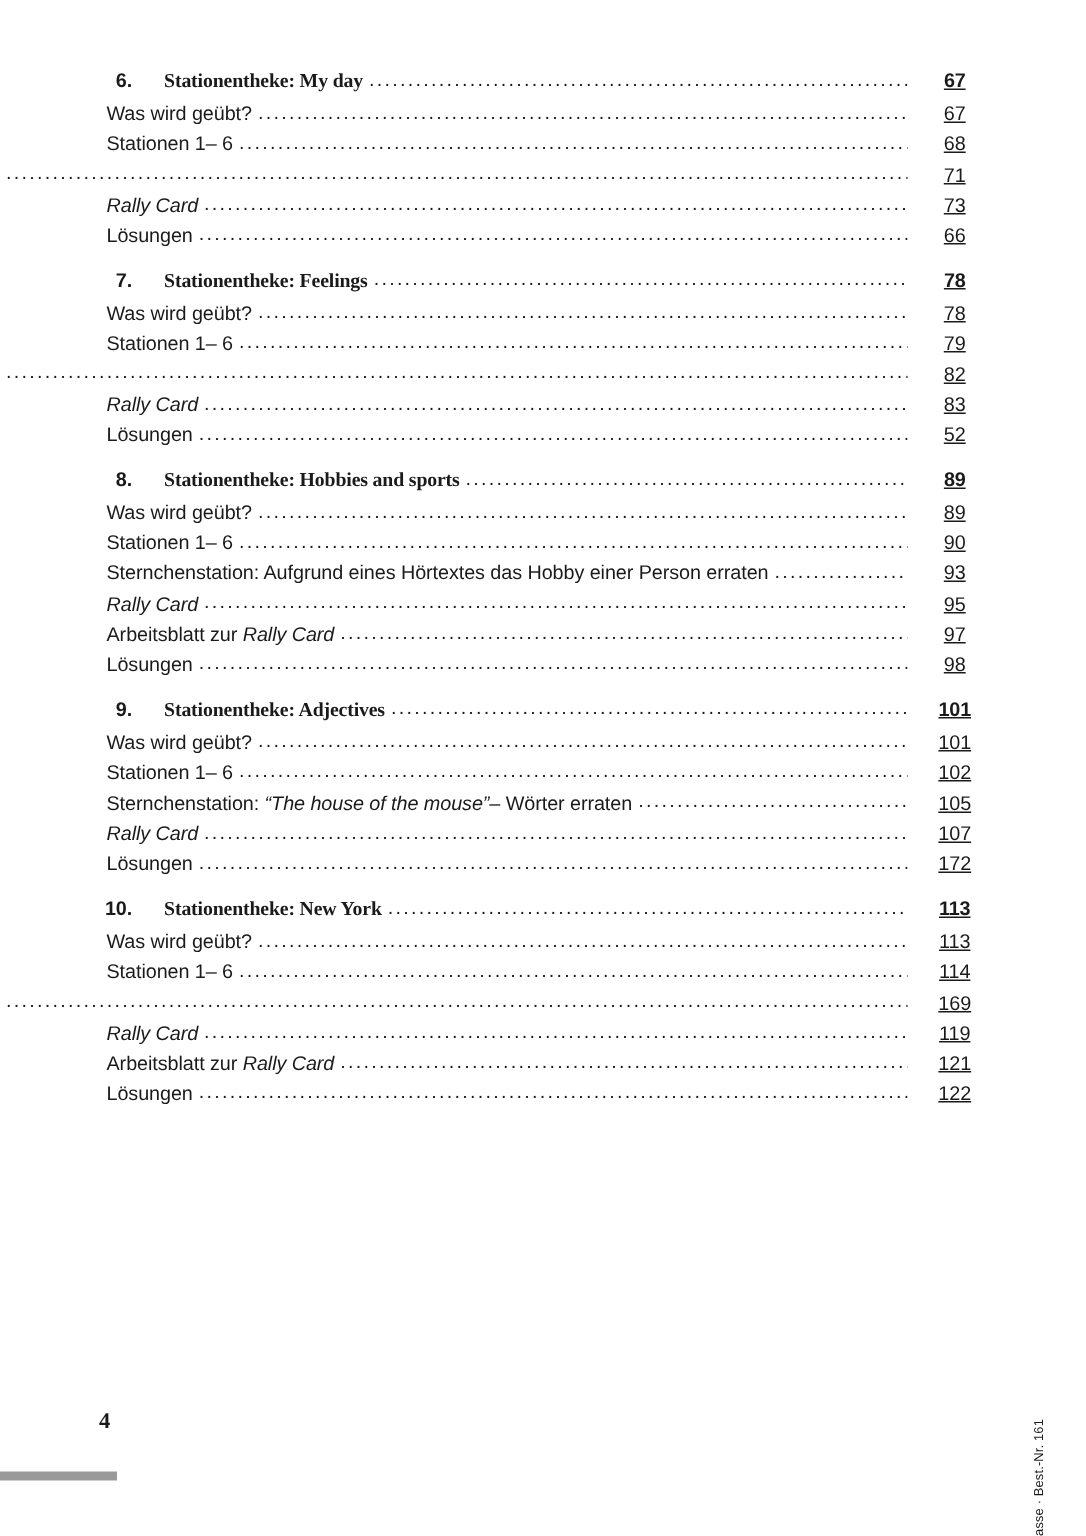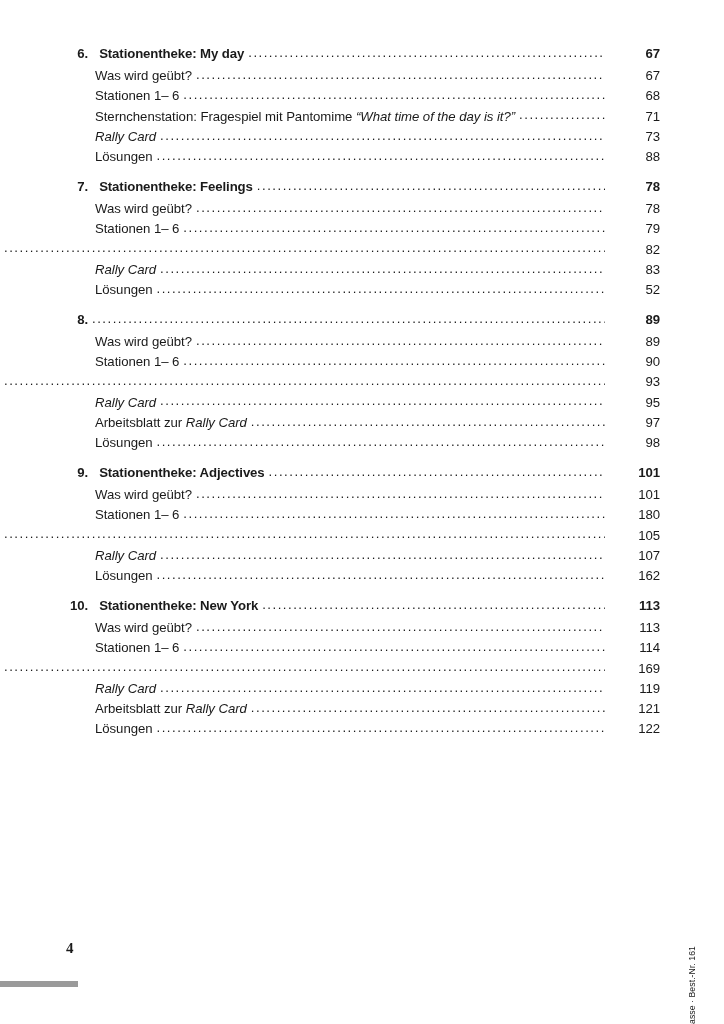--- a/index.html
+++ b/index.html
@@ -41,33 +41,34 @@
     font-size: 13.2px;
     letter-spacing: -0.1px;
   }
   .heading-row .num {
     width: 27px;
     text-align: right;
     flex: 0 0 auto;
     margin-left: 61px;
   }
   .heading-row .title {
-    margin-left: 4px;
+    margin-left: 15px;
     padding-left: 0;
     flex: 0 0 auto;
+    font-family: Liberation Serif, serif;
   }
 
   
   .item-row {
     height: 20.2px;
     font-size: 13.2px;
     letter-spacing: -0.05px;
   }
   .item-row .label {
-    margin-left: 95px;
+    margin-left: 71px;
     flex: 0 0 auto;
   }
 
   .sp { flex: 0 0 auto; width: 4px; }
 
   .leader {
     flex: 1 1 auto;
     min-width: 6px;
     overflow: hidden;
     height: 1em;
@@ -80,24 +81,25 @@
     top: 0;
     letter-spacing: 1.5px;
     font-size: 13.2px;
     font-weight: normal;
     color: #1a1a1a;
   }
 
   .pagenum {
     flex: 0 0 auto;
     width: 47px;
-    text-align: right;
+    text-align: center;
     font-weight: normal;
     font-size: 13.2px;
     padding-left: 8px;
+    text-decoration: underline;
   }
   .heading-row .pagenum { font-weight: bold; }
 
   .ital { font-style: italic; }
 
   
   .section .item-row:first-of-type { margin-top: 3px; }
 
   
   #credit {
@@ -151,36 +153,35 @@
         <span class="leader"></span>
         <span class="pagenum">67</span>
       </div>
       <div class="row item-row">
         <span class="label">Stationen 1– 6</span>
         <span class="sp"></span>
         <span class="leader"></span>
         <span class="pagenum">68</span>
       </div>
       <div class="row item-row">
-        <span class="label"><span>Sternchenstation: Fragespiel mit Pantomime </span><span class="ital">“What time of the day is it?”</span></span>
         <span class="sp"></span>
         <span class="leader"></span>
         <span class="pagenum">71</span>
       </div>
       <div class="row item-row">
         <span class="label"><span class="ital">Rally Card</span></span>
         <span class="sp"></span>
         <span class="leader"></span>
         <span class="pagenum">73</span>
       </div>
       <div class="row item-row">
         <span class="label">Lösungen</span>
         <span class="sp"></span>
         <span class="leader"></span>
-        <span class="pagenum">88</span>
+        <span class="pagenum">66</span>
       </div>
     </div>
     <div class="section">
       <div class="row heading-row">
         <span class="num">7.</span>
         <span class="title">&nbsp;&nbsp;Stationentheke: Feelings</span>
         <span class="sp"></span>
         <span class="leader"></span>
         <span class="pagenum">78</span>
       </div>
@@ -210,37 +211,39 @@
       <div class="row item-row">
         <span class="label">Lösungen</span>
         <span class="sp"></span>
         <span class="leader"></span>
         <span class="pagenum">52</span>
       </div>
     </div>
     <div class="section">
       <div class="row heading-row">
         <span class="num">8.</span>
+        <span class="title">&nbsp;&nbsp;Stationentheke: Hobbies and sports</span>
         <span class="sp"></span>
         <span class="leader"></span>
         <span class="pagenum">89</span>
       </div>
       <div class="row item-row">
         <span class="label">Was wird geübt?</span>
         <span class="sp"></span>
         <span class="leader"></span>
         <span class="pagenum">89</span>
       </div>
       <div class="row item-row">
         <span class="label">Stationen 1– 6</span>
         <span class="sp"></span>
         <span class="leader"></span>
         <span class="pagenum">90</span>
       </div>
       <div class="row item-row">
+        <span class="label">Sternchenstation: Aufgrund eines Hörtextes das Hobby einer Person erraten</span>
         <span class="sp"></span>
         <span class="leader"></span>
         <span class="pagenum">93</span>
       </div>
       <div class="row item-row">
         <span class="label"><span class="ital">Rally Card</span></span>
         <span class="sp"></span>
         <span class="leader"></span>
         <span class="pagenum">95</span>
       </div>
@@ -268,38 +271,39 @@
       <div class="row item-row">
         <span class="label">Was wird geübt?</span>
         <span class="sp"></span>
         <span class="leader"></span>
         <span class="pagenum">101</span>
       </div>
       <div class="row item-row">
         <span class="label">Stationen 1– 6</span>
         <span class="sp"></span>
         <span class="leader"></span>
-        <span class="pagenum">180</span>
-      </div>
-      <div class="row item-row">
+        <span class="pagenum">102</span>
+      </div>
+      <div class="row item-row">
+        <span class="label"><span>Sternchenstation: </span><span class="ital">“The house of the mouse”</span><span>– Wörter erraten</span></span>
         <span class="sp"></span>
         <span class="leader"></span>
         <span class="pagenum">105</span>
       </div>
       <div class="row item-row">
         <span class="label"><span class="ital">Rally Card</span></span>
         <span class="sp"></span>
         <span class="leader"></span>
         <span class="pagenum">107</span>
       </div>
       <div class="row item-row">
         <span class="label">Lösungen</span>
         <span class="sp"></span>
         <span class="leader"></span>
-        <span class="pagenum">162</span>
+        <span class="pagenum">172</span>
       </div>
     </div>
     <div class="section">
       <div class="row heading-row">
         <span class="num">10.</span>
         <span class="title">&nbsp;&nbsp;Stationentheke: New York</span>
         <span class="sp"></span>
         <span class="leader"></span>
         <span class="pagenum">113</span>
       </div>

